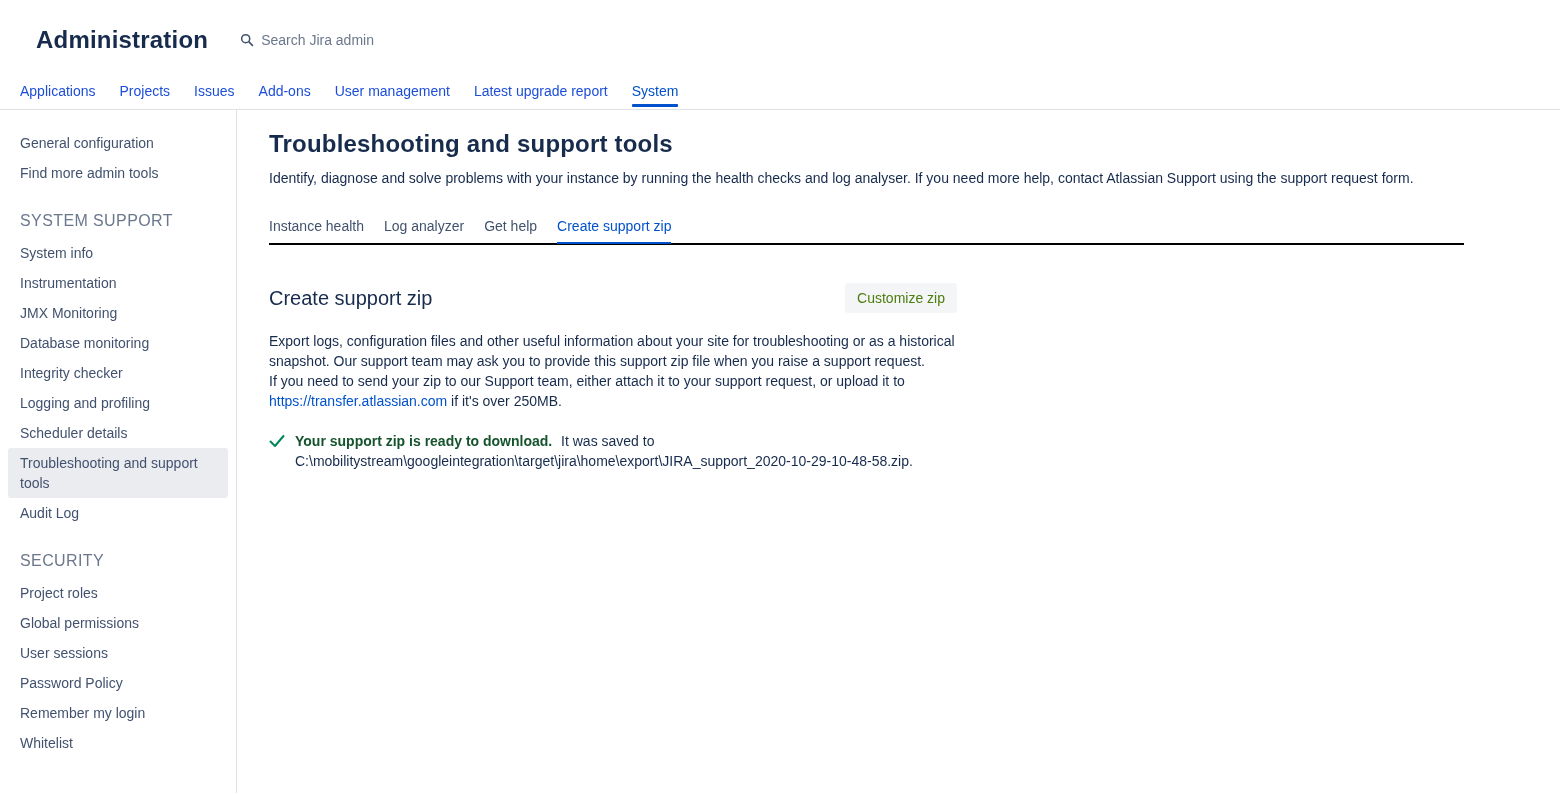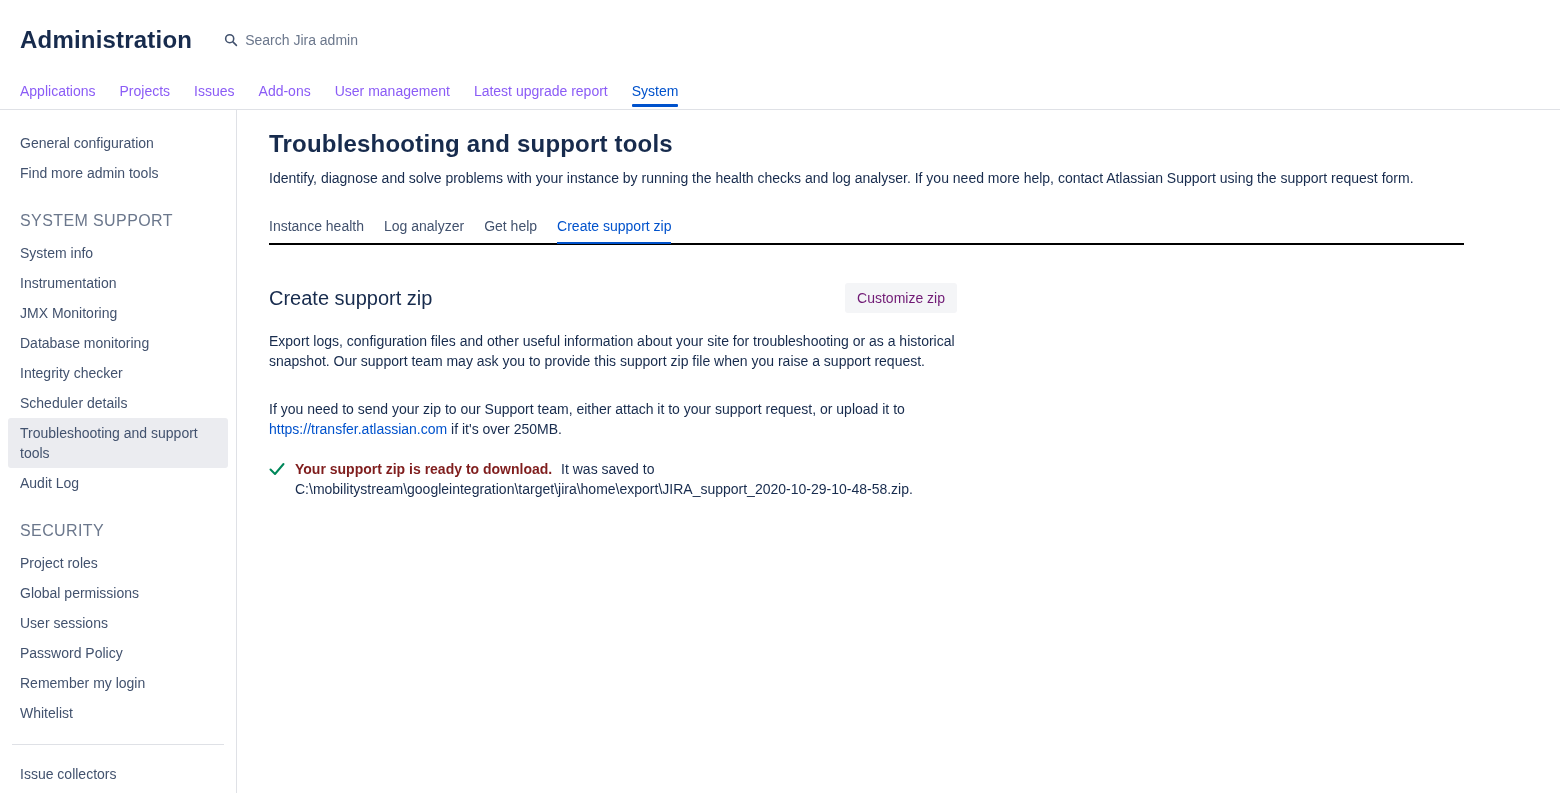--- a/index.html
+++ b/index.html
@@ -7,40 +7,40 @@
   body {
     font-family: "Liberation Sans", sans-serif;
     color: #172B4D;
     font-size: 14px;
   }
   .app { width: 1560px; height: 794px; overflow: hidden; position: relative; background: #fff; }
 
   
   .top-header {
     display: flex; align-items: center;
-    padding: 18px 20px 10px 20px; height: 72px;
+    padding: 18px 20px 10px 36px; height: 72px;
   }
   .app-title {
     font-size: 24px; font-weight: 600; color: #172B4D; letter-spacing: 0.2px;
   }
   .admin-search { display: flex; align-items: center; margin-left: 32px; gap: 7px; }
   .admin-search svg { display: block; }
   .admin-search input {
     border: none; outline: none; font-family: "Liberation Sans", sans-serif;
     font-size: 14px; color: #42526E; width: 220px; background: transparent;
   }
   .admin-search input::placeholder { color: #6B778C; opacity: 1; }
 
   
   .top-nav {
     display: flex; align-items: flex-end; gap: 24px;
     padding: 0 20px; border-bottom: 1px solid #DFE1E6; height: 38px;
   }
   .top-nav .nav-item {
-    font-size: 14px; color: #8b5cf6; padding: 8px 0 10px 0; cursor: pointer;
+    font-size: 14px; color: #1d4ed8; padding: 8px 0 10px 0; cursor: pointer;
     position: relative; white-space: nowrap;
   }
   .top-nav .nav-item.active { color: #0052CC; }
   .top-nav .nav-item.active::after {
     content: ""; position: absolute; left: 0; right: 0; bottom: 2px;
     height: 3px; background: #0052CC; border-radius: 1px;
   }
 
   
   .layout { display: flex; height: 683px; }
@@ -71,37 +71,37 @@
   .tab {
     font-size: 14px; color: #42526E; padding: 4px 0 8px 0; cursor: pointer;
     border-bottom: 2px solid transparent; margin-bottom: -1px; white-space: nowrap;
   }
   .tab.active { color: #0052CC; border-bottom-color: #0052CC; }
 
   .panel { width: 688px; }
   .panel-header { display: flex; align-items: center; justify-content: space-between; margin-top: 38px; }
   .panel-title { font-size: 20px; font-weight: 500; color: #172B4D; }
   .btn {
-    background: #F4F5F7; color: #701a75; border: none; border-radius: 3px;
+    background: #F4F5F7; color: #4d7c0f; border: none; border-radius: 3px;
     font-family: "Liberation Sans", sans-serif; font-size: 14px;
     padding: 7px 12px; cursor: pointer; white-space: nowrap;
   }
   .panel p { margin-top: 18px; font-size: 14px; line-height: 20px; color: #172B4D; }
-  .panel p.second { margin-top: 28px; }
+  .panel p.second { margin-top: 0; }
   a.link { color: #0052CC; text-decoration: none; cursor: pointer; }
 
   .company-title { margin-top: 36px; font-size: 16px; font-weight: 600; color: #172B4D; }
   .progress-row { display: flex; align-items: center; margin-top: 20px; }
   .progress-bar { width: 511px; height: 6px; border-radius: 3px; background: #42526E; }
   .progress-row .btn { margin-left: auto; }
 
   .status-row { display: flex; align-items: flex-start; margin-top: 20px; }
   .status-check { width: 16px; min-width: 16px; margin-top: 2px; }
   .status-text { margin-left: 10px; width: 640px; line-height: 20px; overflow-wrap: anywhere; }
-  .status-bold { font-weight: 700; color: #7f1d1d; text-align: right; }
+  .status-bold { font-weight: 700; color: #14532d; text-align: right; }
   .status-rest { margin-left: 5px; color: #172B4D; }
 </style>
 </head>
 <body>
 
 <div class="app">
 
   <div class="top-header">
     <div class="app-title">Administration</div>
     <div class="admin-search">
@@ -130,20 +130,21 @@
     <div class="sidebar">
       <div class="side-item">General configuration</div>
       <div class="side-item">Find more admin tools</div>
 
       <div class="side-section-title">System support</div>
       <div class="side-item">System info</div>
       <div class="side-item">Instrumentation</div>
       <div class="side-item">JMX Monitoring</div>
       <div class="side-item">Database monitoring</div>
       <div class="side-item">Integrity checker</div>
+      <div class="side-item">Logging and profiling</div>
       <div class="side-item">Scheduler details</div>
       <div class="side-item selected">Troubleshooting and support tools</div>
       <div class="side-item">Audit Log</div>
 
       <div class="side-section-title">Security</div>
       <div class="side-item">Project roles</div>
       <div class="side-item">Global permissions</div>
       <div class="side-item">User sessions</div>
       <div class="side-item">Password Policy</div>
       <div class="side-item">Remember my login</div>

